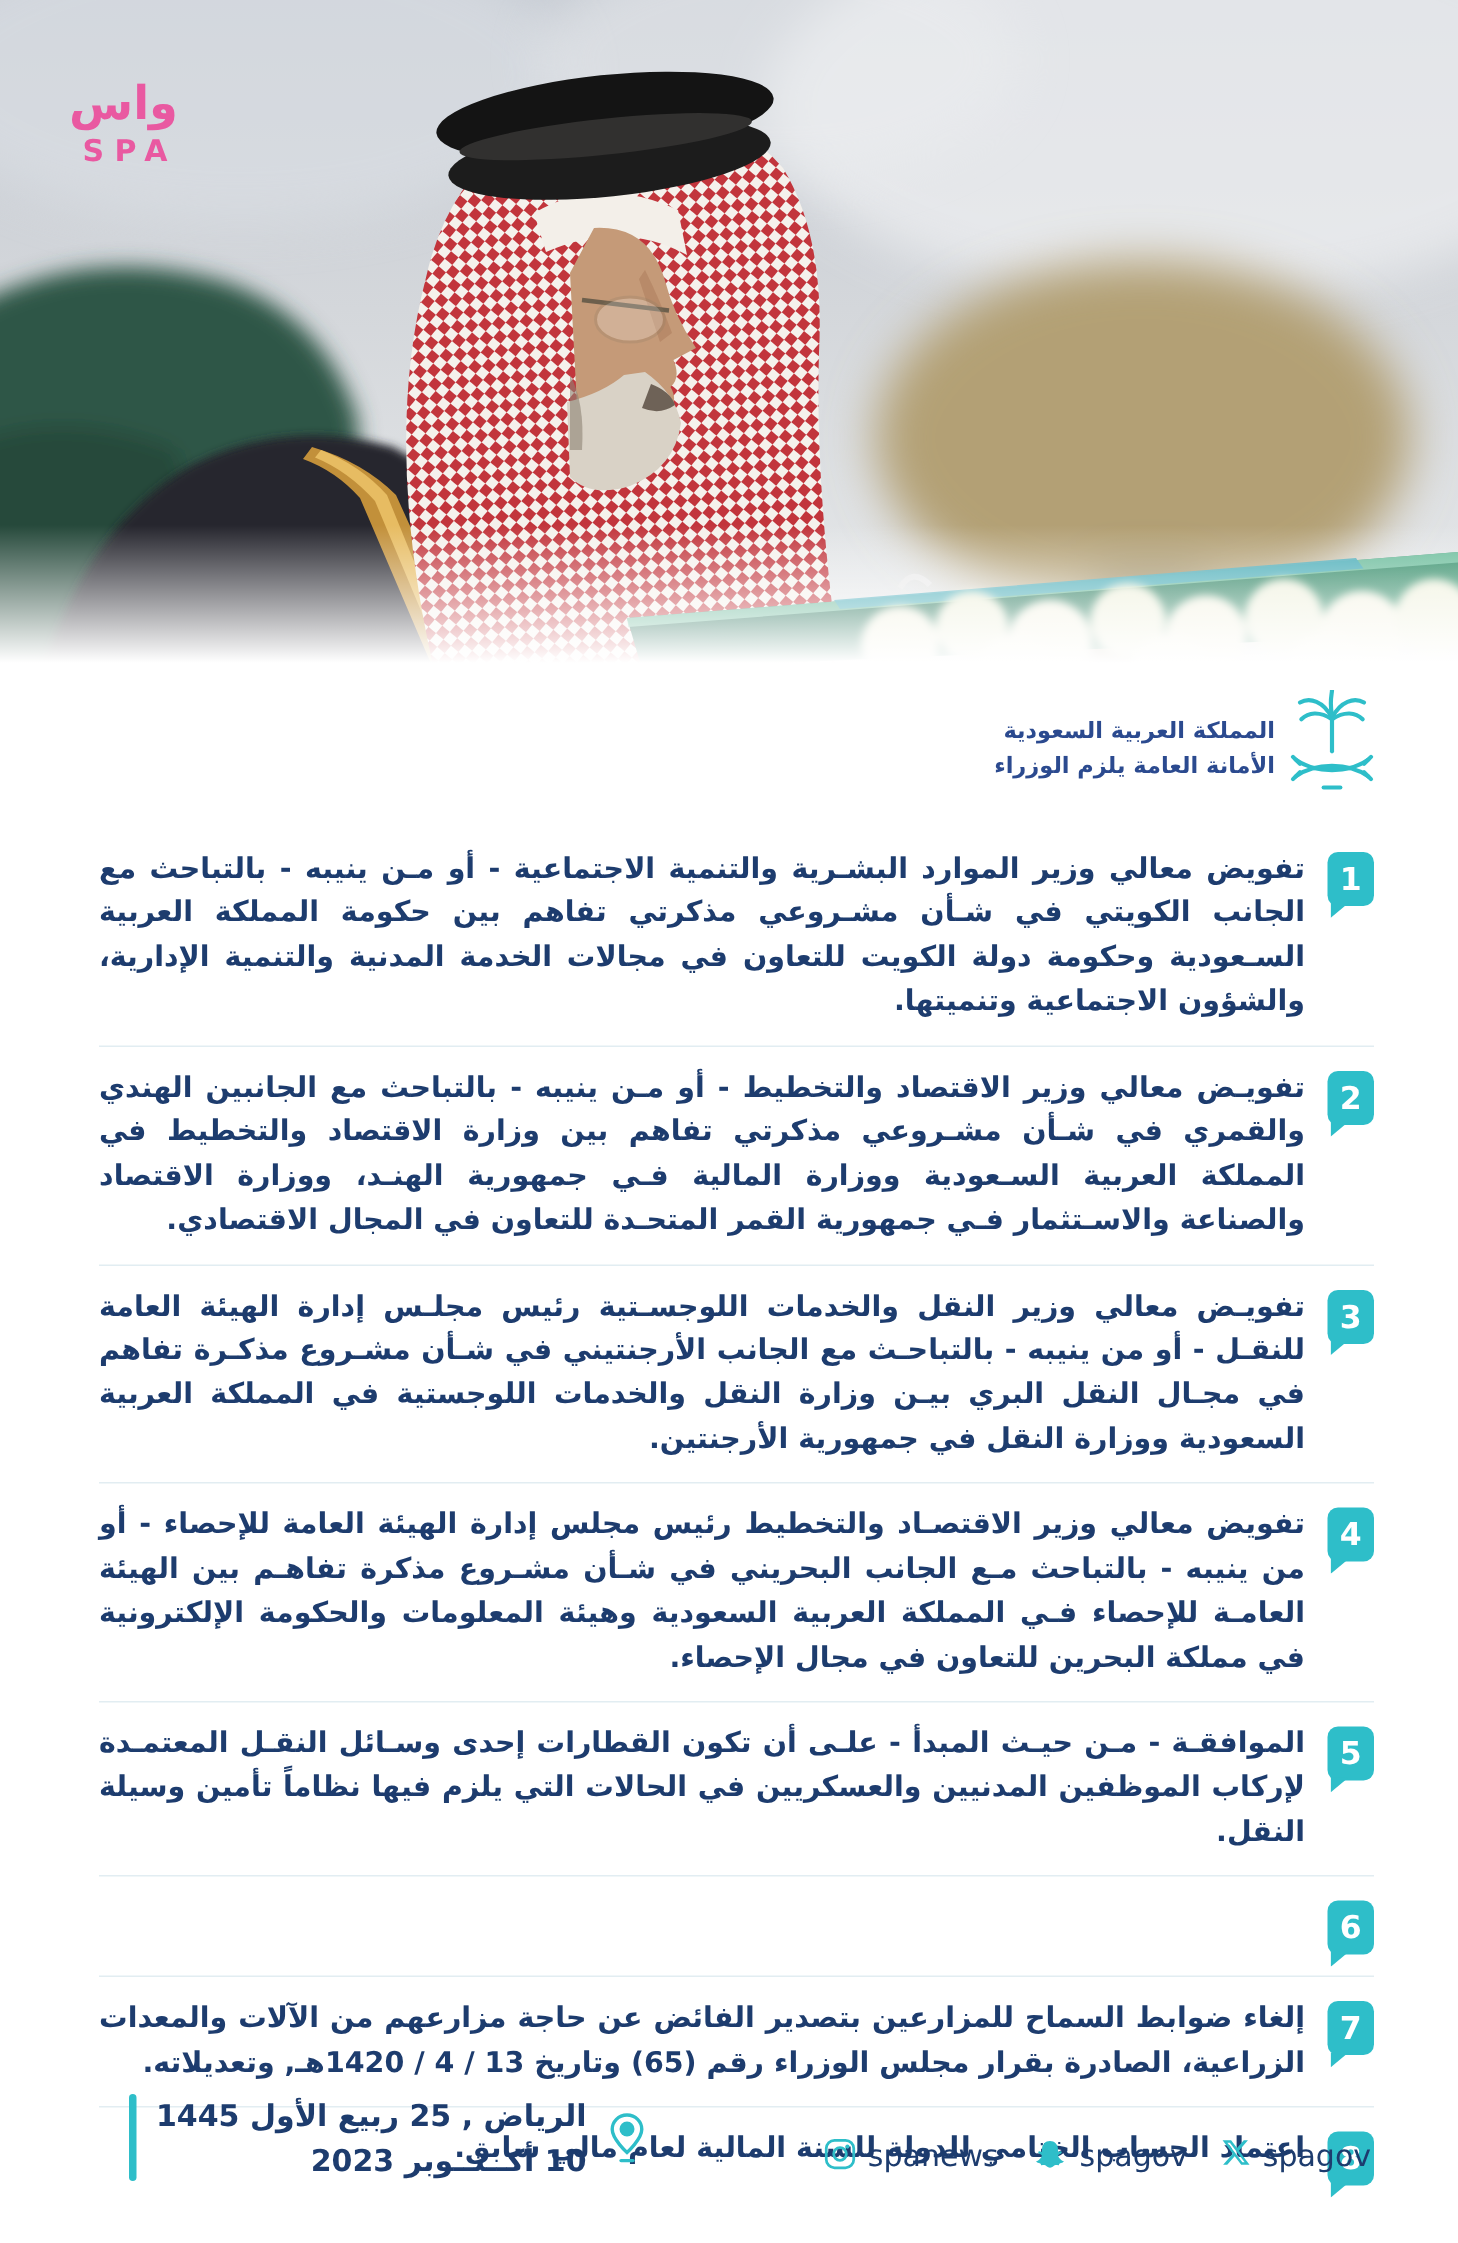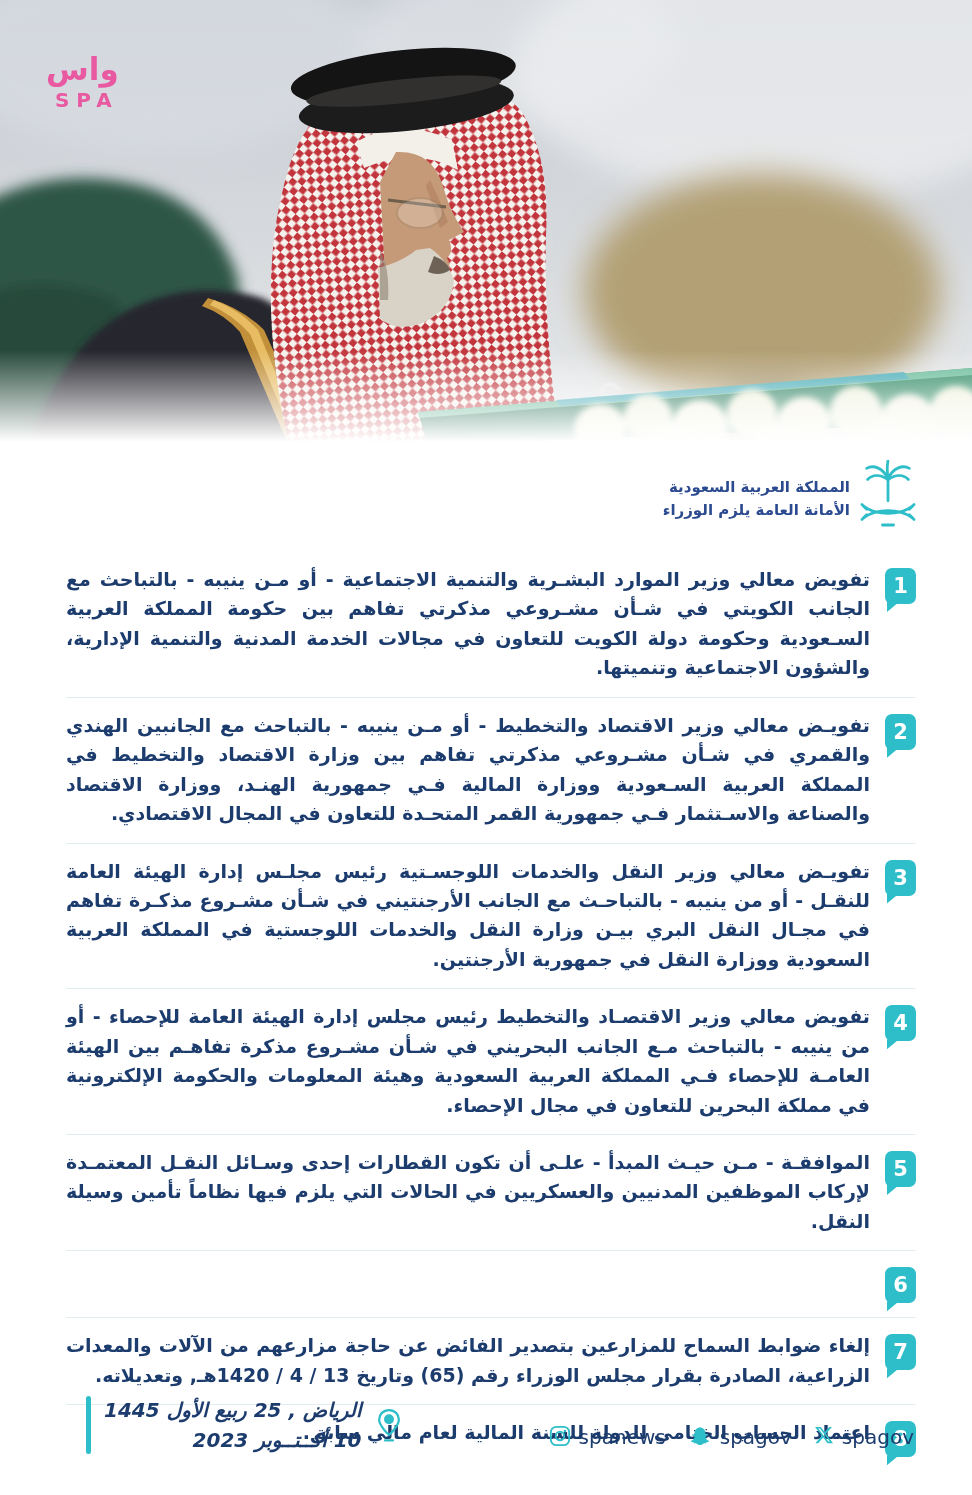--- a/index.html
+++ b/index.html
@@ -30,21 +30,21 @@
            background:#2ebec9; border-radius:7px; color:#ffffff; font-size:21px; font-weight:bold;
            display:flex; align-items:center; justify-content:center; }
   .badge::after { content:""; position:absolute; bottom:-8px; left:2px; width:12px; height:10px;
                   background:#2ebec9; clip-path:polygon(0 0, 100% 0, 0 100%); }
   .item-text { flex:1; color:#1d3c6e; font-size:19px; font-weight:bold; line-height:1.55;
                text-align:justify; }
 
   
   .footer { position:absolute; left:0; right:0; bottom:40px; display:flex;
             justify-content:space-between; align-items:flex-start; padding:0 58px 0 86px; }
-  .loc { display:flex; align-items:center; gap:13px;font-style:italic; }
+  .loc { display:flex; align-items:center; gap:13px; }
   .loc-bar { width:5px; height:58px; background:#2ebec9; border-radius:3px; }
   .loc-text { color:#1d3c6e; font-size:20px; font-weight:bold; line-height:1.5; text-align:right; }
   .pin { display:flex; align-items:center; }
   .social { display:flex; align-items:center; gap:22px; margin-top:30px; direction:ltr; }
   .s-item { display:flex; gap:8px; cursor:pointer; }
   .s-item span { color:#1d3c6e; font-size:20px; font-weight:500; }
 </style>
 </head>
 <body>
 

